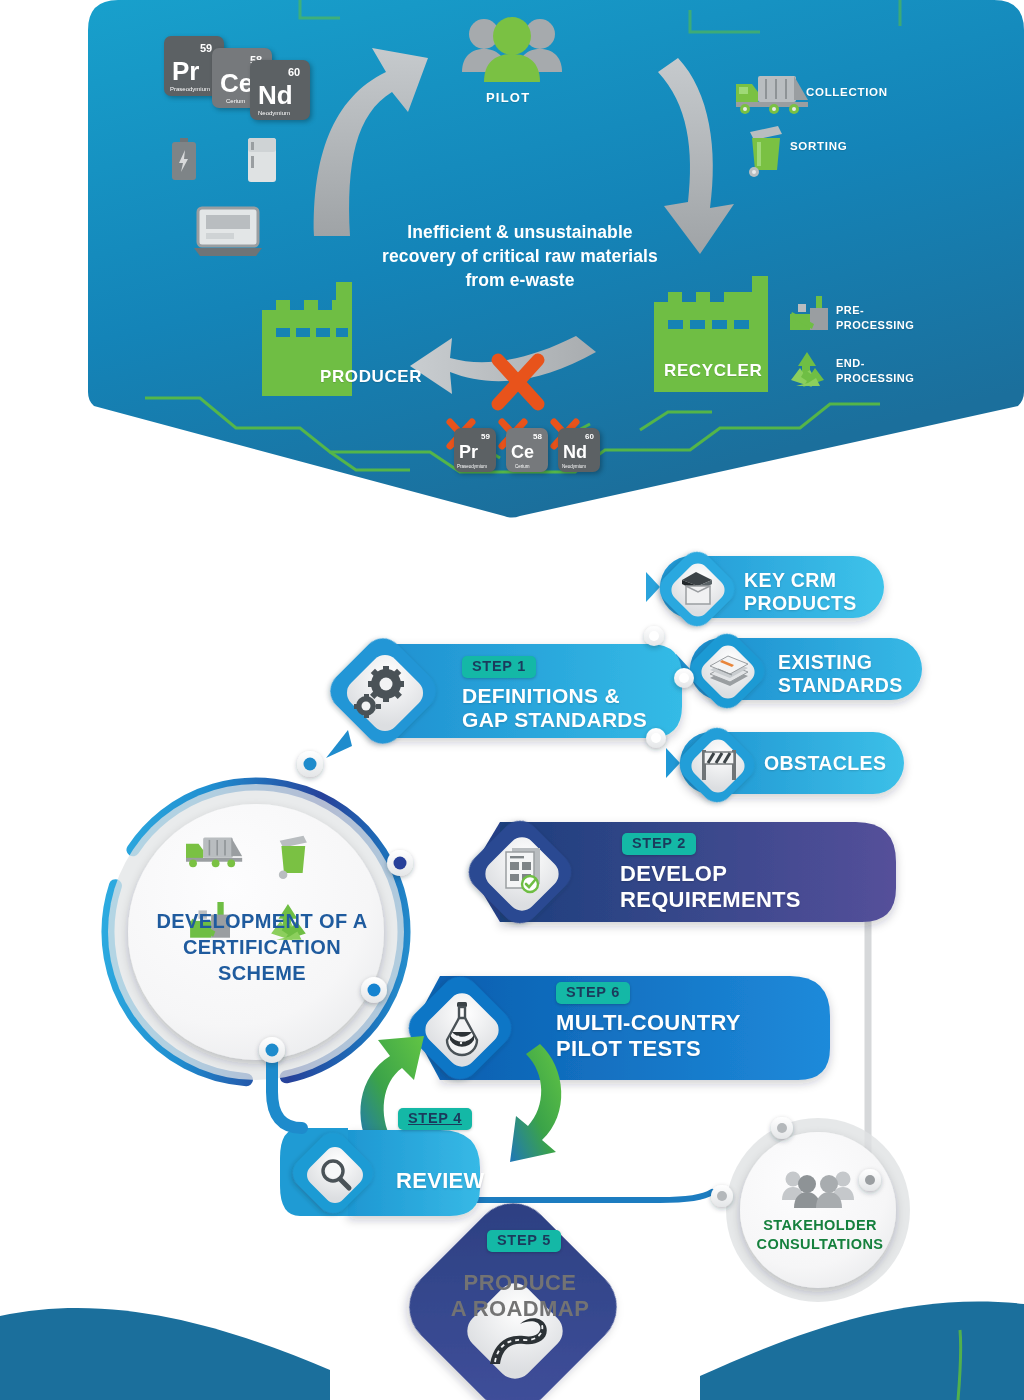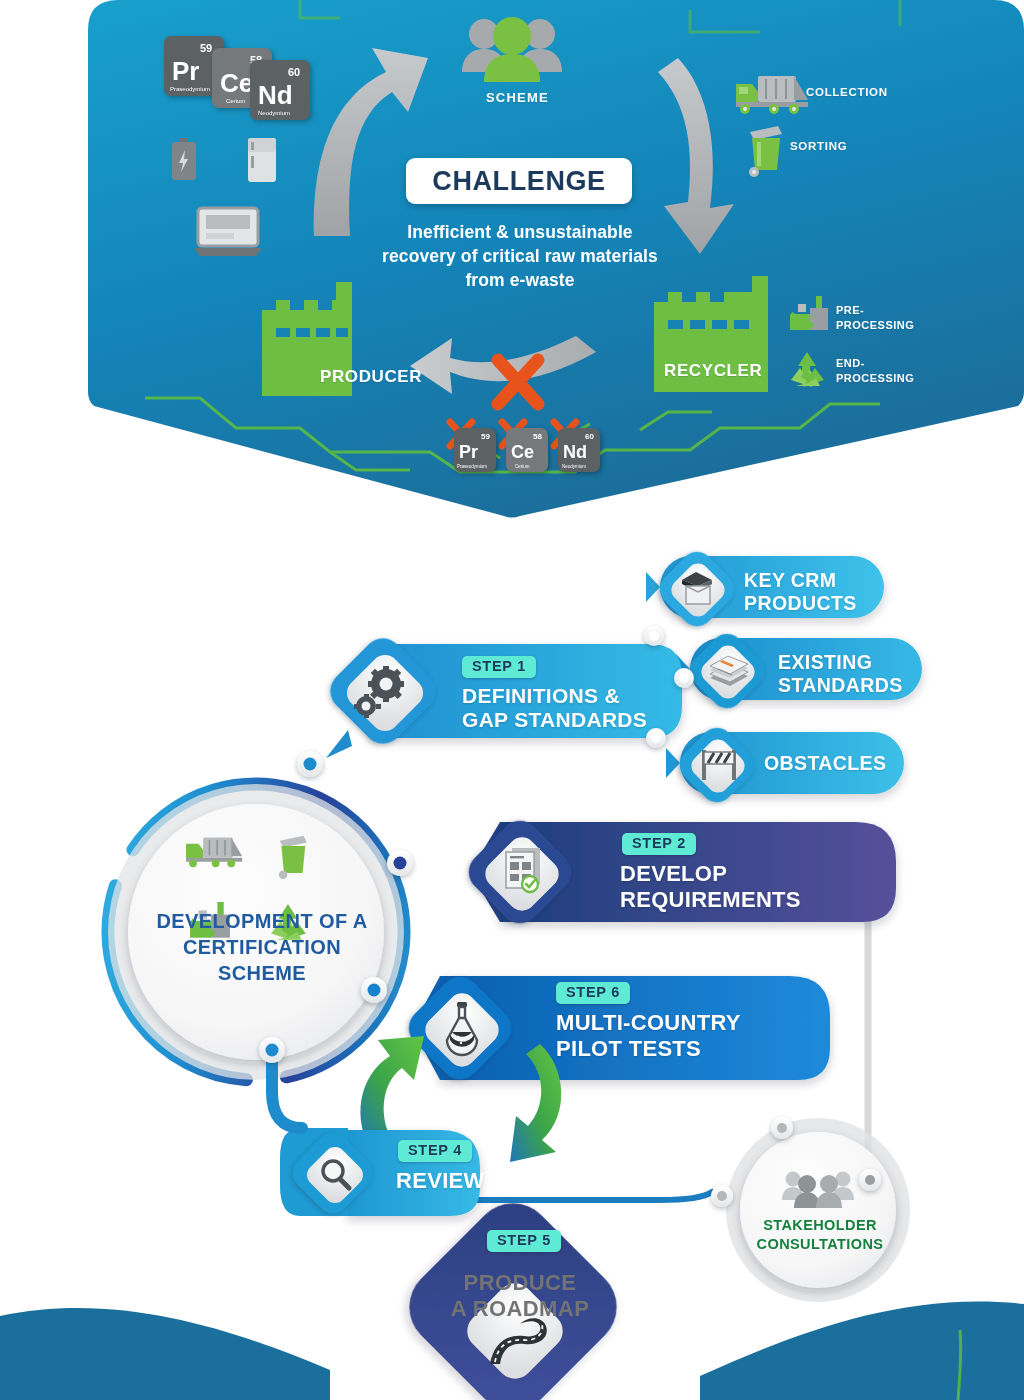--- a/index.html
+++ b/index.html
@@ -51,21 +51,21 @@
   #sorting-label    { left:790px; top:140px; font-size:11.5px; letter-spacing:.7px; }
   #pre-proc-label   { left:836px; top:303px; font-size:11px; letter-spacing:.5px; line-height:1.32; }
   #end-proc-label   { left:836px; top:356px; font-size:11px; letter-spacing:.5px; line-height:1.32; }
   #producer-label   { left:272px; top:367px; font-size:17px; letter-spacing:.6px;margin-left:48px; }
   #recycler-label   { left:664px; top:361px; font-size:17px; letter-spacing:.6px; }
 
   
   #lower-wrap { position:absolute; left:0; top:520px; width:1024px; height:880px; }
   #lower-svg  { position:absolute; left:0; top:0; }
   .step-chip {
-    position:absolute; background:#5eead4; border-radius:5px;
+    position:absolute; background:#14b8a6; border-radius:5px;
     color:#1b3a5c; font-size:14.5px; font-weight:bold; letter-spacing:.7px;
     padding:3px 10px 4px 10px; box-shadow:0 1px 3px rgba(0,0,0,.22);
     line-height:1;
   }
   .pill-title { position:absolute; color:#ffffff; font-weight:bold;
                 line-height:1.16; letter-spacing:.3px;
                 text-shadow:0 1px 2px rgba(0,0,0,.16); }
 
   .branch-title { position:absolute; color:#ffffff; font-weight:bold;
                   line-height:1.16; letter-spacing:.4px; font-size:19.5px;
@@ -270,26 +270,23 @@
       <span class="sym" style="left:5px; top:15px; font-size:18px;">Ce</span>
       <span class="num" style="left:27px; top:5px; font-size:8px;">58</span>
       <span class="nm" style="left:9px; top:37px; font-size:4.5px;">Cerium</span>
     </div>
     <div class="elem-tile" style="left:558px; top:428px; width:42px; height:44px; background:#5c6164;">
       <span class="sym" style="left:5px; top:15px; font-size:18px;">Nd</span>
       <span class="num" style="left:27px; top:5px; font-size:8px;">60</span>
       <span class="nm" style="left:4px; top:37px; font-size:4.5px;">Neodymium</span>
     </div>
 
-    <div id="challenge-box">
-      <span id="challenge-title">CHALLENGE</span>
-    </div>
     <div id="challenge-sub">Inefficient &amp; unsustainable recovery of critical raw materials from e-waste</div>
 
-    <div class="tb-label" id="users-label">SCHEME</div>
+    <div class="tb-label" id="users-label">PILOT</div>
     <div class="tb-label" id="collection-label">COLLECTION</div>
     <div class="tb-label" id="sorting-label">SORTING</div>
     <div class="tb-label" id="pre-proc-label">
       <div>PRE-</div>
       <div>PROCESSING</div>
     </div>
     <div class="tb-label" id="end-proc-label">
       <div>END-</div>
       <div>PROCESSING</div>
     </div>
@@ -631,21 +628,21 @@
       <div>DEVELOP</div>
       <div>REQUIREMENTS</div>
     </div>
 
     <div class="step-chip" style="left:556px; top:462px;">STEP 6</div>
     <div class="pill-title" style="left:556px; top:490px; font-size:22px;">
       <div>MULTI-COUNTRY</div>
       <div>PILOT TESTS</div>
     </div>
 
-    <div class="step-chip" style="left:398px; top:620px;">STEP 4</div>
+    <div class="step-chip" style="left:398px; top:588px;text-decoration:underline;">STEP 4</div>
     <div class="pill-title" style="left:396px; top:648px; font-size:22px;">
       <div>REVIEW</div>
     </div>
 
     <div class="hub-title" id="hub-title">DEVELOPMENT OF A CERTIFICATION SCHEME</div>
 
     <div class="hub-title" id="stake-title">STAKEHOLDER CONSULTATIONS</div>
   </div>
 
   <div class="step-chip" id="step5-chip">STEP 5</div>

